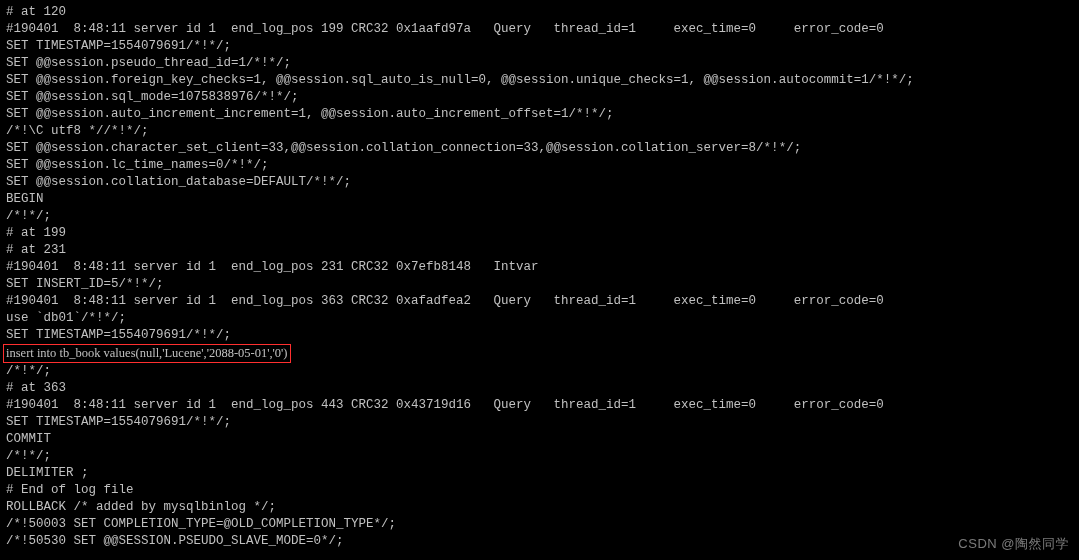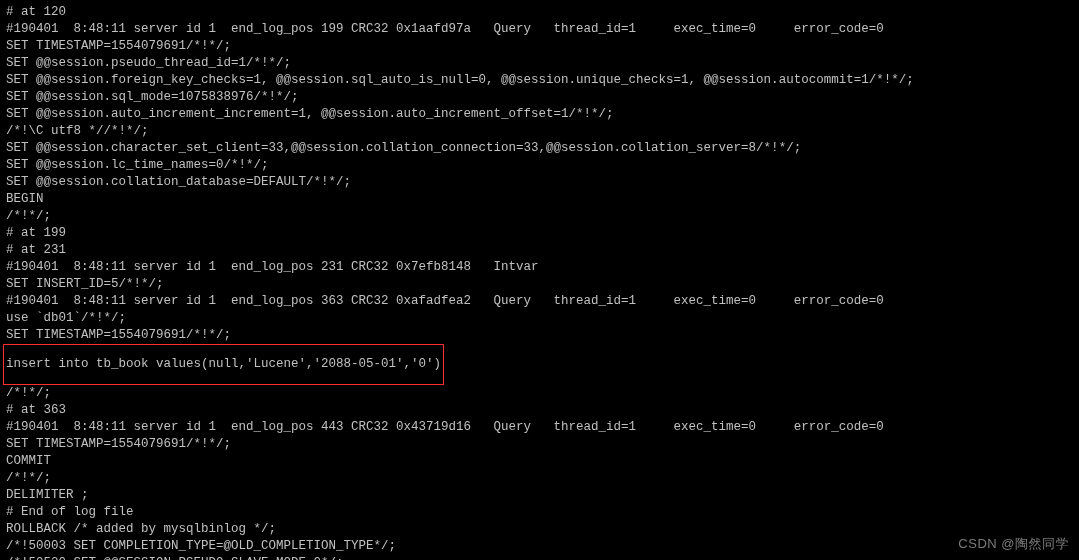--- a/index.html
+++ b/index.html
@@ -19,22 +19,23 @@
     padding: 4px 6px;
     white-space: pre;
   }
   .line {
     display: block;
     white-space: pre;
   }
   .highlight-box {
     border: 1px solid #ff2f2f;
     display: inline-block;
-    padding: 11px 2px;
+    padding: 0 2px;
     margin-left: -3px;
+    font-family: Liberation Serif, serif;
   }
   .watermark {
     position: absolute;
     right: 10px;
     bottom: 8px;
     color: rgba(220,220,220,0.55);
     font-family: Arial, sans-serif;
     font-size: 13px;
     letter-spacing: 0.5px;
     pointer-events: none;

